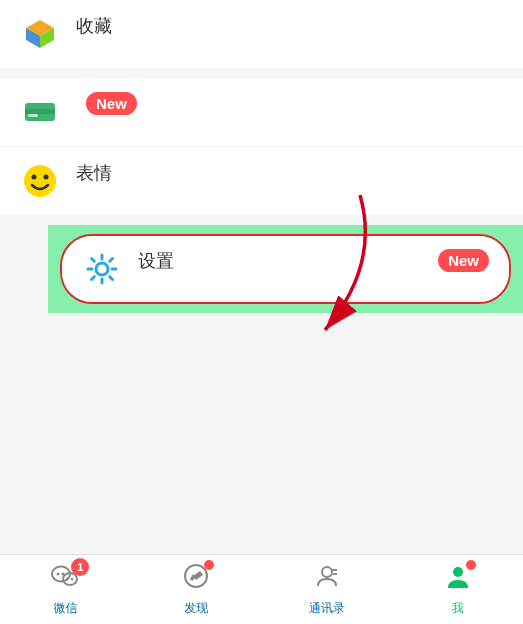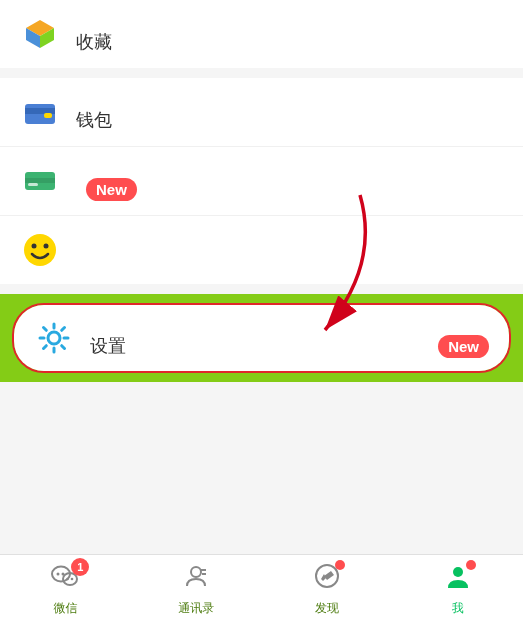--- a/index.html
+++ b/index.html
@@ -12,21 +12,21 @@
       position: relative;
     }
 
     .menu-section {
       background: #fff;
       margin-bottom: 10px;
     }
 
     .menu-item {
       display: flex;
-      align-items: flex-end;
+      align-items: flex-start;
       padding: 14px 20px;
       background: #fff;
       border-bottom: 1px solid #f0f0f0;
       min-height: 60px;
     }
 
     .menu-item:last-child {
       border-bottom: none;
     }
 
@@ -81,21 +81,21 @@
       cursor: pointer;
     }
 
     .tab-icon {
       font-size: 26px;
       position: relative;
     }
 
     .tab-label {
       font-size: 12px;
-      color: #4d7c0f;
+      color: #0369a1;
       margin-top: 3px;
     }
 
     .tab-label.active {
       color: #07c160;
     }
 
     .badge-dot {
       position: absolute;
       top: -4px;
@@ -117,22 +117,23 @@
       top: -2px;
       right: -6px;
       background: #ff4d4f;
       width: 10px;
       height: 10px;
       border-radius: 50%;
     }
 
     
     .settings-section {
-      background: #84cc16;
+      background: #86efac;
       padding: 5px 0;
+      margin-left: 48px;
     }
 
     .settings-highlight-wrapper {
       margin: 4px 12px;
       border: 2.5px solid #e0272a;
       border-radius: 32px;
       background: #fff;
       overflow: hidden;
     }
 
@@ -155,49 +156,40 @@
         <polygon points="4,12 18,20 18,32 4,24" fill="#4a90d9"></polygon>
 
         <polygon points="32,12 18,20 18,32 32,24" fill="#7ed321"></polygon>
       </svg>
     </div>
     <span class="menu-label">收藏</span>
   </div>
 </div>
 
 <div class="menu-section">
-  <div class="menu-item">
-    <div class="menu-icon">
-      <svg width="36" height="36" viewBox="0 0 36 36">
-        <rect x="3" y="10" width="30" height="20" rx="3" fill="#4a7fd4"></rect>
-        <rect x="3" y="14" width="30" height="6" fill="#3568b8"></rect>
-        <rect x="22" y="19" width="8" height="5" rx="2" fill="#ffd700"></rect>
-      </svg>
-    </div>
-    <span class="menu-label">钱包</span>
-  </div>
   <div class="menu-item">
     <div class="menu-icon">
       <svg width="36" height="36" viewBox="0 0 36 36">
         <rect x="3" y="9" width="30" height="18" rx="3" fill="#3cb371"></rect>
         <rect x="3" y="15" width="30" height="5" fill="#2e8b57" opacity="0.5"></rect>
         <rect x="6" y="20" width="10" height="3" rx="1.5" fill="#fff" opacity="0.7"></rect>
       </svg>
     </div>
     <span class="new-badge">New</span>
   </div>
   <div class="menu-item">
     <div class="menu-icon">
       <svg width="36" height="36" viewBox="0 0 36 36">
         <circle cx="18" cy="18" r="16" fill="#ffd700"></circle>
         <circle cx="12" cy="14" r="2.5" fill="#333"></circle>
         <circle cx="24" cy="14" r="2.5" fill="#333"></circle>
         <path d="M10 22 Q18 30 26 22" stroke="#333" stroke-width="2.5" fill="none" stroke-linecap="round"></path>
       </svg>
     </div>
+    <span class="menu-label">表情</span>
   </div>
 </div>
 
 <div class="settings-section">
   <div class="settings-highlight-wrapper">
     <div class="menu-item">
       <div class="menu-icon">
         <svg width="36" height="36" viewBox="0 0 36 36">
           <circle cx="18" cy="18" r="6" fill="none" stroke="#29a9e0" stroke-width="3"></circle>
           <path d="M18 4 L18 8" stroke="#29a9e0" stroke-width="3" stroke-linecap="round"></path>
@@ -236,46 +228,46 @@
         <ellipse cx="19" cy="17" rx="7" ry="6" fill="none" stroke="#888" stroke-width="2"></ellipse>
         <circle cx="16.5" cy="17" r="1.3" fill="#888"></circle>
         <circle cx="21" cy="17" r="1.3" fill="#888"></circle>
       </svg>
       <span class="badge-dot">1</span>
     </div>
     <span class="tab-label">微信</span>
   </div>
 
   <div class="tab-item">
+    <div class="tab-icon" style="position:relative;">
+      <svg width="28" height="28" viewBox="0 0 28 28">
+        <circle cx="14" cy="14" r="11" fill="none" stroke="#888" stroke-width="2"></circle>
+        <polygon points="18,9 11,14 14,18 21,13" fill="#888"></polygon>
+        <polygon points="10,19 13,16 11,12 8,17" fill="#888"></polygon>
+      </svg>
+      <span class="badge-red-dot" style="top:-2px; right:-4px;"></span>
+    </div>
+    <span class="tab-label">发现</span>
+  </div>
+
+  <div class="tab-item">
     <div class="tab-icon">
       <svg width="28" height="28" viewBox="0 0 28 28">
         <circle cx="14" cy="10" r="5" fill="none" stroke="#888" stroke-width="2"></circle>
         <path d="M5 24 Q5 17 14 17 Q23 17 23 24" fill="none" stroke="#888" stroke-width="2"></path>
         <line x1="19" y1="8" x2="24" y2="8" stroke="#888" stroke-width="2"></line>
         <line x1="20" y1="12" x2="24" y2="12" stroke="#888" stroke-width="2"></line>
       </svg>
     </div>
     <span class="tab-label">通讯录</span>
   </div>
 
   <div class="tab-item">
     <div class="tab-icon" style="position:relative;">
       <svg width="28" height="28" viewBox="0 0 28 28">
-        <circle cx="14" cy="14" r="11" fill="none" stroke="#888" stroke-width="2"></circle>
-        <polygon points="18,9 11,14 14,18 21,13" fill="#888"></polygon>
-        <polygon points="10,19 13,16 11,12 8,17" fill="#888"></polygon>
-      </svg>
-      <span class="badge-red-dot" style="top:-2px; right:-4px;"></span>
-    </div>
-    <span class="tab-label">发现</span>
-  </div>
-
-  <div class="tab-item">
-    <div class="tab-icon" style="position:relative;">
-      <svg width="28" height="28" viewBox="0 0 28 28">
         <circle cx="14" cy="10" r="5" fill="#07c160"></circle>
         <path d="M4 26 Q4 18 14 18 Q24 18 24 26" fill="#07c160"></path>
       </svg>
       <span class="badge-red-dot" style="top:-2px; right:-4px;"></span>
     </div>
     <span class="tab-label active">我</span>
   </div>
 </div>
 
 </body></html>

